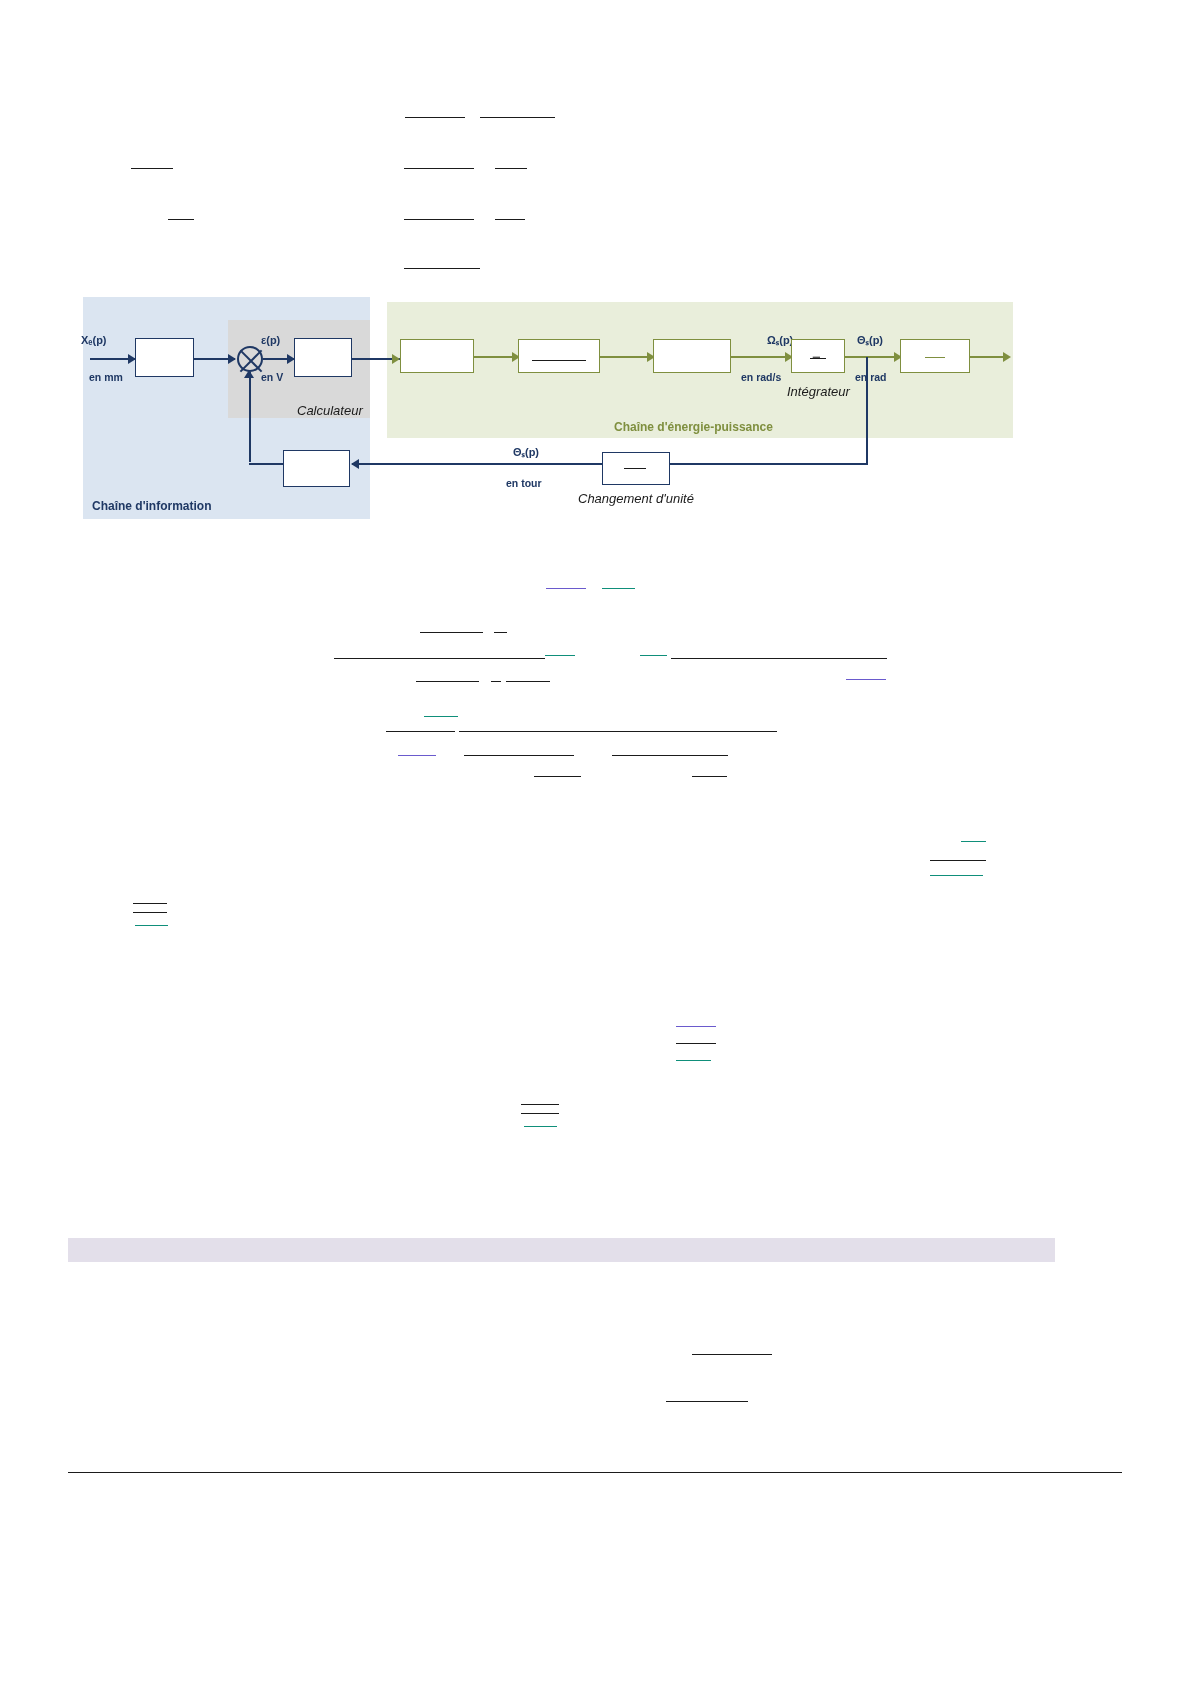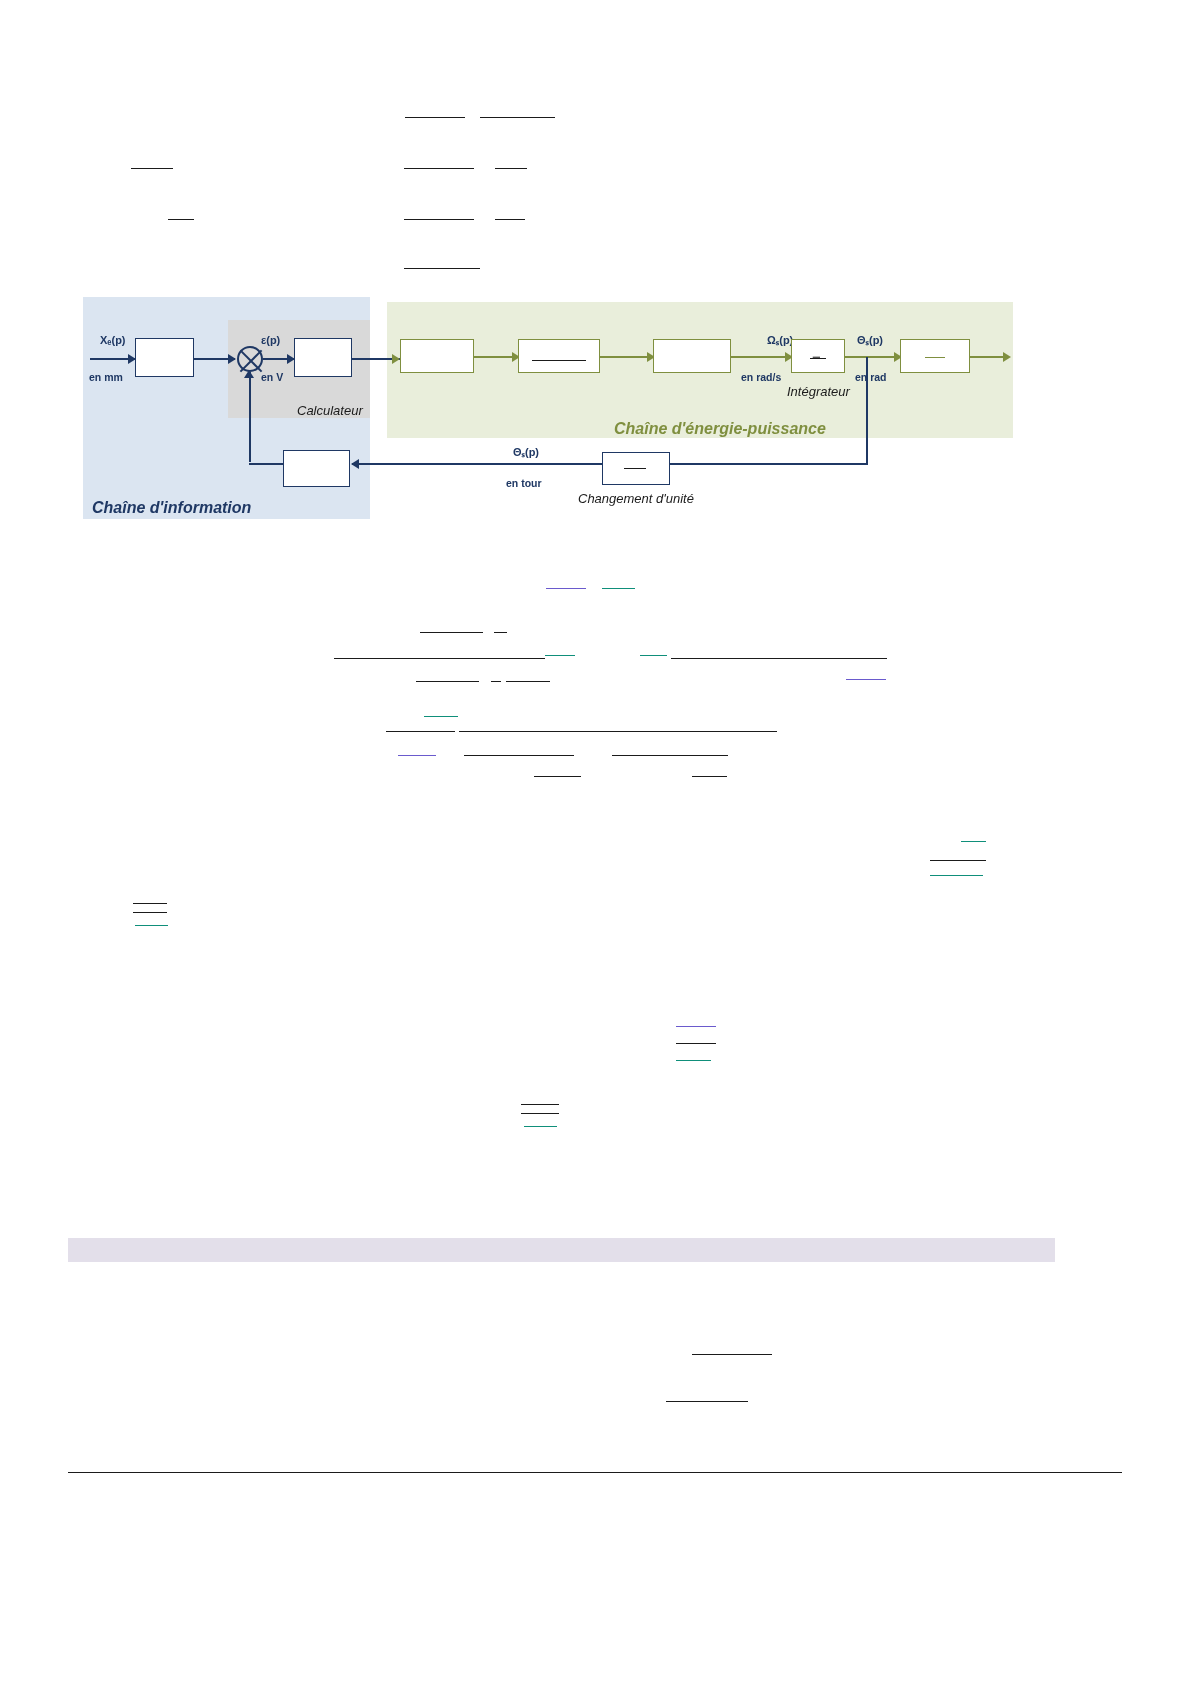--- a/index.html
+++ b/index.html
@@ -23,21 +23,21 @@
   .arrow-line{position:absolute;background:#1f3864;height:2px;}
   .arrow-line.olive{background:#7f8f3f;}
   .arrow-head{position:absolute;width:0;height:0;border-top:5px solid transparent;border-bottom:5px solid transparent;border-left:8px solid #1f3864;}
   .arrow-head.olive{border-left-color:#7f8f3f;}
   .arrow-head.left{border-left:none;border-right:8px solid #1f3864;}
   .vline{position:absolute;background:#1f3864;width:2px;}
 
   .lbl{position:absolute;font-size:11px;font-weight:bold;color:#1f3864;white-space:nowrap;}
   .lbl-sub{position:absolute;font-size:10.5px;font-weight:bold;color:#1f3864;white-space:nowrap;}
   .cap-italic{position:absolute;font-size:13px;font-style:italic;color:#1b1b1b;white-space:nowrap;}
-  .panel-title{position:absolute;font-size:16px;font-weight:bold;font-style:italic;white-space:nowrap;}
+  .panel-title{position:absolute;font-size:12px;font-weight:bold;white-space:nowrap;}
   .panel-title.info{color:#1f3864;}
   .panel-title.power{color:#7f8f3f;}
 
   .summer{position:absolute;width:26px;height:26px;border:2px solid #1f3864;border-radius:50%;box-sizing:border-box;}
   .summer i{position:absolute;background:#1f3864;}
   .summer i.d1{width:2px;height:30px;left:11px;top:-2px;transform:rotate(45deg);transform-origin:center;}
   .summer i.d2{width:2px;height:30px;left:11px;top:-2px;transform:rotate(-45deg);transform-origin:center;}
 
   .minus-sign{position:absolute;font-size:15px;color:#1b1b1b;}
   .inner-dash{position:absolute;background:#1b1b1b;height:1px;}
@@ -64,21 +64,21 @@
   </div>
 
   <div>
 
     <div class="panel-info" style="left:83px;top:297px;width:287px;height:222px;"></div>
     <div class="panel-power" style="left:387px;top:302px;width:626px;height:136px;"></div>
     <div class="panel-calc" style="left:228px;top:320px;width:142px;height:98px;"></div>
 
     <div class="arrow-line" style="left:90px;top:358px;width:45px;"></div>
     <div class="arrow-head" style="left:128px;top:354px;"></div>
-    <div class="lbl" style="left:100px;top:334px;">Xₑ(p)</div>
+    <div class="lbl" style="left:81px;top:334px;">Xₑ(p)</div>
     <div class="lbl-sub" style="left:89px;top:371px;">en mm</div>
 
     <div class="box" style="left:135px;top:338px;width:59px;height:39px;"></div>
 
     <div class="arrow-line" style="left:194px;top:358px;width:41px;"></div>
     <div class="arrow-head" style="left:228px;top:354px;"></div>
 
     <div class="summer" style="left:237px;top:346px;">
       <i class="d1"></i>
         <i class="d2"></i>

